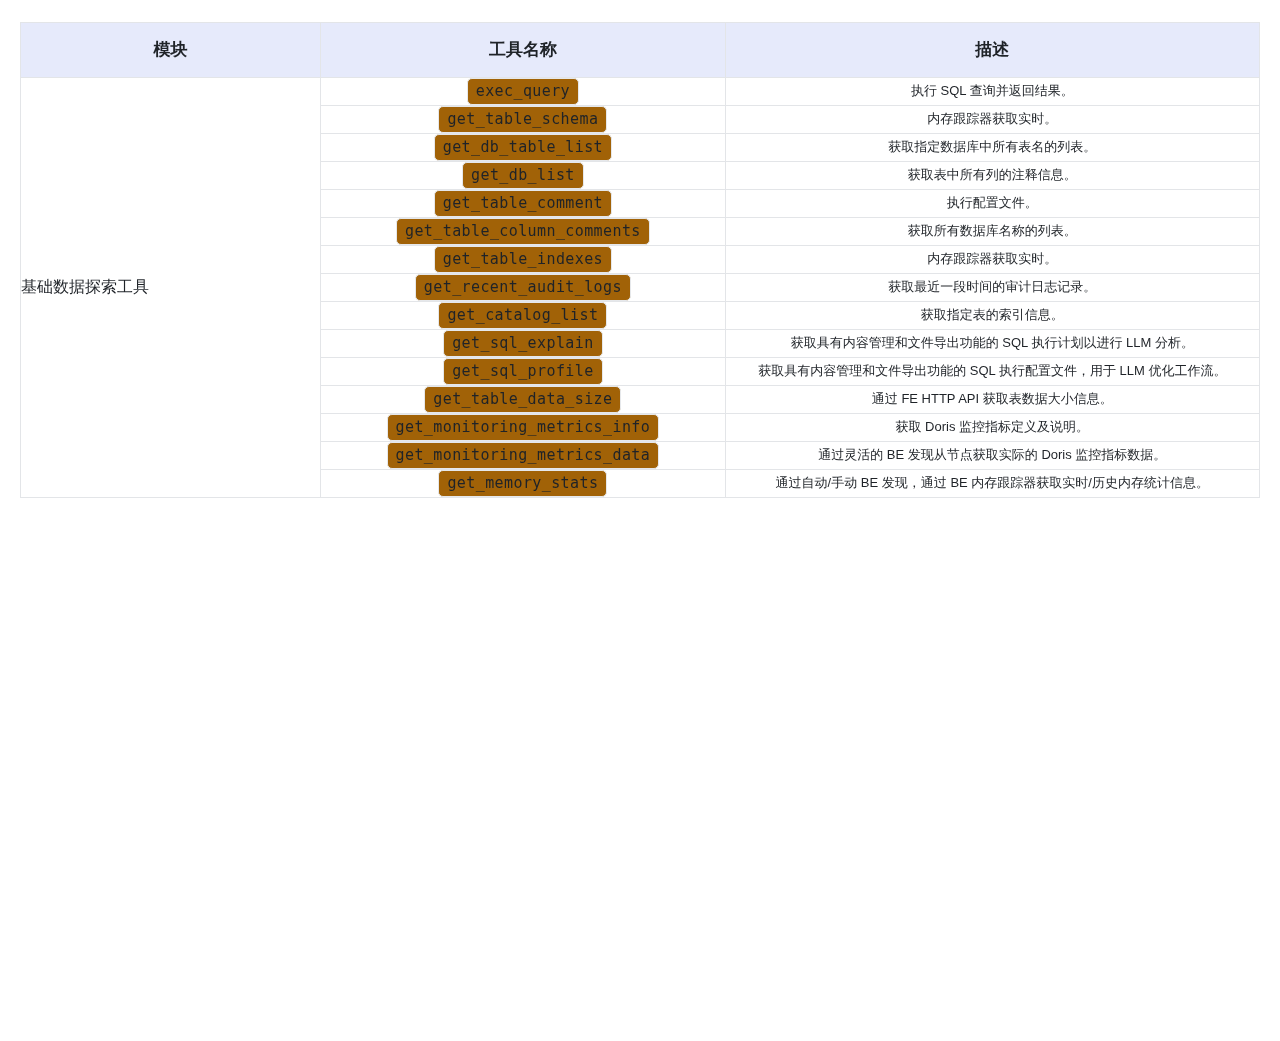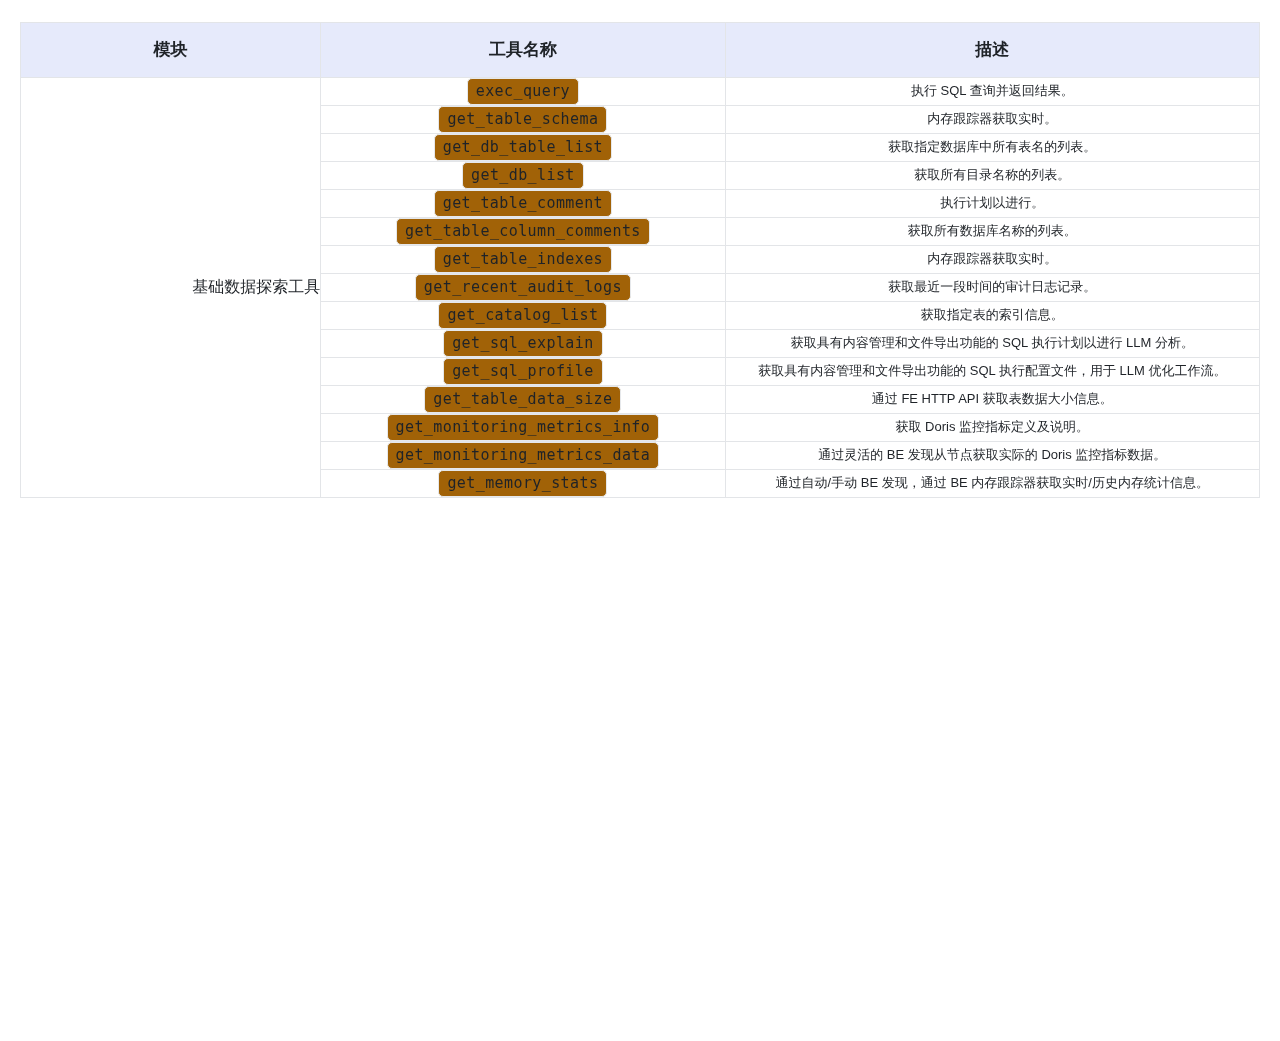--- a/index.html
+++ b/index.html
@@ -36,21 +36,21 @@
     text-align: center;
     height: 54px;
     line-height: 54px;
     padding: 0 8px;
   }
   col.c-module { width: 300px; }
   col.c-tool   { width: 404px; }
   col.c-desc   { width: 534px; }
 
   td.module-cell {
-    text-align: right;
+    text-align: left;
     vertical-align: middle;
     font-size: 16px;
     color: #1f2328;
     padding: 10px 12px;
   }
   td.tool-cell {
     text-align: center;
     vertical-align: middle;
     padding: 16px 10px;
   }
@@ -109,27 +109,27 @@
       <tr>
         <td class="tool-cell">
           <code class="tool-code">get_db_table_list</code>
         </td>
         <td class="desc-cell">获取指定数据库中所有表名的列表。</td>
       </tr>
       <tr>
         <td class="tool-cell">
           <code class="tool-code">get_db_list</code>
         </td>
-        <td class="desc-cell">获取所有目录名称的列表。</td>
+        <td class="desc-cell">获取表中所有列的注释信息。</td>
       </tr>
       <tr>
         <td class="tool-cell">
           <code class="tool-code">get_table_comment</code>
         </td>
-        <td class="desc-cell">执行计划以进行。</td>
+        <td class="desc-cell">执行配置文件。</td>
       </tr>
       <tr>
         <td class="tool-cell">
           <code class="tool-code">get_table_column_comments</code>
         </td>
         <td class="desc-cell">获取所有数据库名称的列表。</td>
       </tr>
       <tr>
         <td class="tool-cell">
           <code class="tool-code">get_table_indexes</code>

